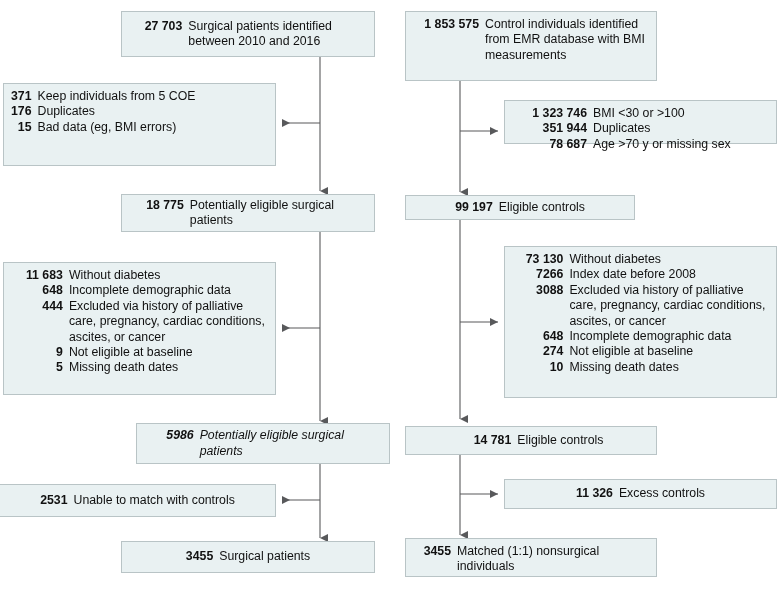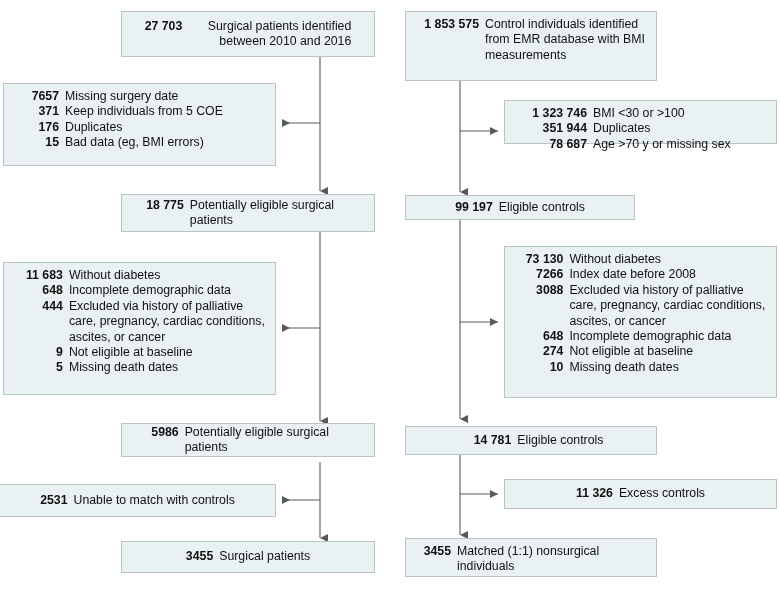--- a/index.html
+++ b/index.html
@@ -107,31 +107,27 @@
     <path d="M460,322 L498,322" stroke="#58595b" stroke-width="1.1" fill="none" marker-end="url(#arrR)"></path>
 
     <path d="M460,455 L460,535" stroke="#58595b" stroke-width="1.1" fill="none" marker-end="url(#arrD)"></path>
     <path d="M460,494 L498,494" stroke="#58595b" stroke-width="1.1" fill="none" marker-end="url(#arrR)"></path>
   </svg>
 
   <div class="box center" style="left:121px; top:11px; width:254px; height:46px;">
     <div class="rows">
       <div class="row">
         <span class="num">27 703</span>
-        <span class="txt" style="width:163px;text-align:right;">Surgical patients identified between 2010 and 2016</span>
+        <span class="txt" style="width:163px;">Surgical patients identified between 2010 and 2016</span>
       </div>
     </div>
   </div>
 
   <div class="box topleft" style="left:3px; top:83px; width:273px; height:83px;">
     <div class="rows">
-      <div class="row">
-        <span class="num" style="width:48px;">7657</span>
-        <span class="txt">Missing surgery date</span>
-      </div>
       <div class="row">
         <span class="num">371</span>
         <span class="txt">Keep individuals from 5 COE</span>
       </div>
       <div class="row">
         <span class="num">176</span>
         <span class="txt">Duplicates</span>
       </div>
       <div class="row">
         <span class="num">15</span>
@@ -167,21 +163,21 @@
         <span class="num">9</span>
         <span class="txt">Not eligible at baseline</span>
       </div>
       <div class="row">
         <span class="num">5</span>
         <span class="txt">Missing death dates</span>
       </div>
     </div>
   </div>
 
-  <div class="box center" style="left:121px; top:423px; width:254px; height:34px;">
+  <div class="box center" style="left:136px; top:423px; width:254px; height:41px;font-style:italic;">
     <div class="rows">
       <div class="row">
         <span class="num">5986</span>
         <span class="txt" style="width:160px;">Potentially eligible surgical patients</span>
       </div>
     </div>
   </div>
 
   <div class="box center" style="left:-1px; top:484px; width:277px; height:33px;">
     <div class="rows">

